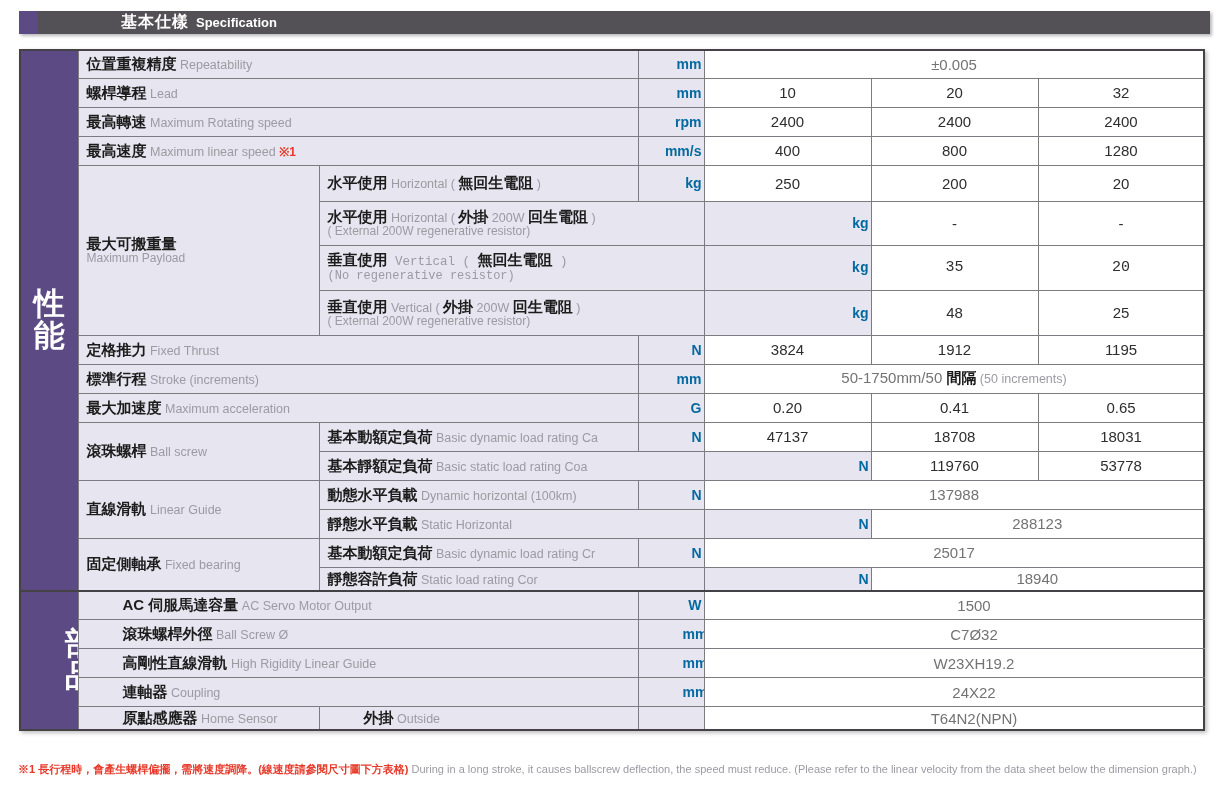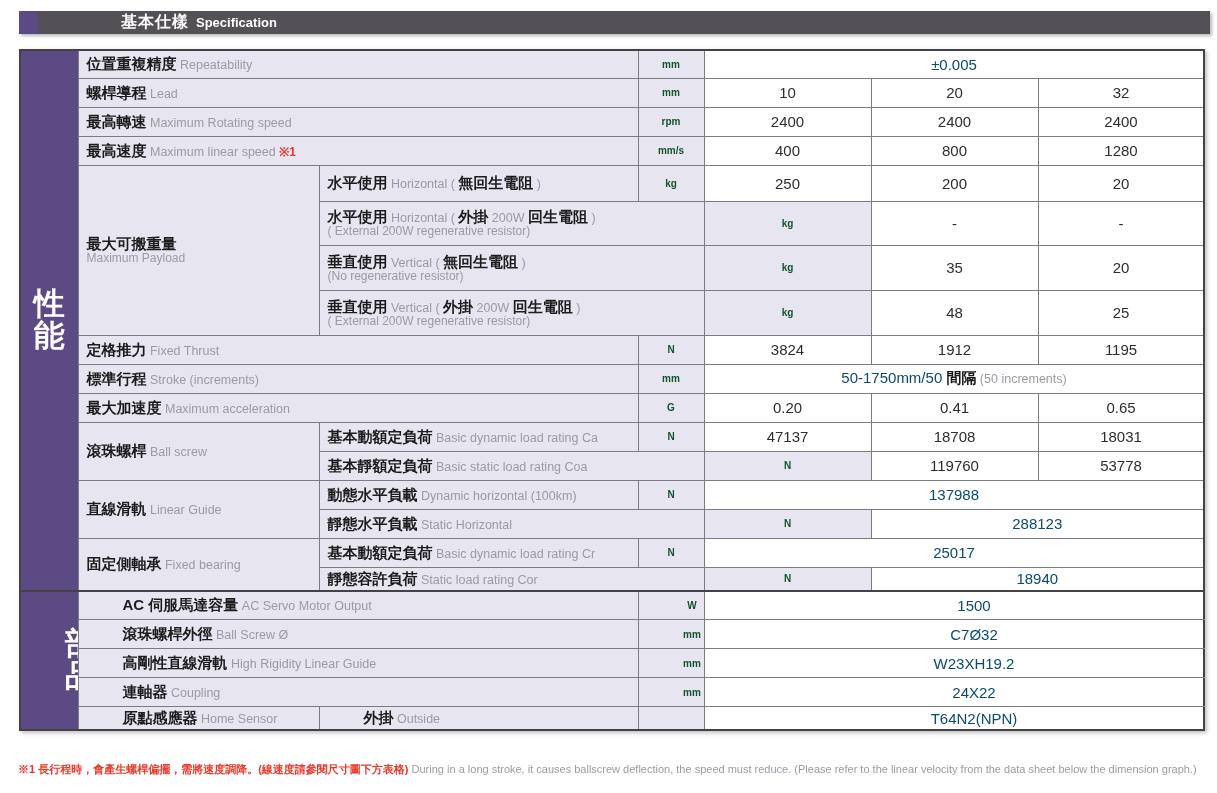--- a/index.html
+++ b/index.html
@@ -28,26 +28,26 @@
   table.spec{border:2px solid #454247;}
   table.spec td{border:1px solid #7d7b82;overflow:hidden;}
   tbody.sec-parts td{border-top-width:1px;padding-left:44px;}
   tbody.sec-parts tr:first-child td{border-top:2px solid #454247;}
   td.side{
     background:var(--purple,#5c4a85);color:#fff;text-align:center;vertical-align:middle;
     font-weight:bold;font-size:31px;line-height:1.04;padding:0;
   }
   td.cell{padding:1px 8px;vertical-align:middle;}
   td.lab{background:var(--labbg,#e7e5ef);text-align:left;}
-  td.unit{background:var(--labbg,#e7e5ef);text-align:center;font-weight:bold;font-size:10px;color:#14532d;padding:1px 2px;}
+  td.unit{background:var(--labbg,#e7e5ef);text-align:right;font-weight:bold;font-size:14px;color:#0369a1;padding:1px 2px;}
   td.val{background:#fff;text-align:center;font-size:15px;color:#2e2e2e;padding:1px 4px;}
   .t-zh{font-weight:bold;color:#1c1c1c;font-size:15px;}
   .t-en{color:#9c9aa3;font-size:12.5px;}
   .t-note{color:var(--red,#e8392a);font-weight:bold;font-size:12px;}
-  .t-v{color:#0c4a6e;font-size:15px;}
+  .t-v{color:#737373;font-size:15px;}
   .line2{display:block;color:#9c9aa3;font-size:12px;line-height:1.15;margin-top:-2px;}
   .line1{display:block;line-height:1.25;}
   
   .footnote{position:absolute;left:6px;top:762px;width:1205px;font-size:11px;white-space:nowrap;margin-left:12px;}
   .fn-red{color:var(--red,#e8392a);font-weight:bold;}
   .fn-gray{color:#9c9aa3;}
 </style>
 </head>
 <body style="--purple: #5c4a85; --bar: #545156; --labbg: #e7e5ef; --red: #e8392a;">
 
@@ -124,21 +124,21 @@
       <tr style="height: 44px;">
         <td class="cell lab" colspan="2">
           <span class="line1"><span class="t-zh">水平使用</span><span class="t-en"> Horizontal ( </span><span class="t-zh">外掛</span><span class="t-en"> 200W </span><span class="t-zh">回生電阻</span><span class="t-en"> )</span></span>
           <span class="line2">( External 200W regenerative resistor)</span>
         </td>
         <td class="unit">kg</td>
         <td class="val">-</td>
         <td class="val">-</td>
         <td class="val">105</td>
       </tr>
-      <tr style="height: 45px;">
+      <tr style="height: 45px; font-family: Liberation Mono, monospace;">
         <td class="cell lab" colspan="2">
           <span class="line1"><span class="t-zh">垂直使用</span><span class="t-en"> Vertical ( </span><span class="t-zh">無回生電阻</span><span class="t-en"> )</span></span>
           <span class="line2">(No regenerative resistor)</span>
         </td>
         <td class="unit">kg</td>
         <td class="val">35</td>
         <td class="val">20</td>
         <td class="val">10</td>
       </tr>
       <tr style="height: 45px; padding-left: 48px;">

